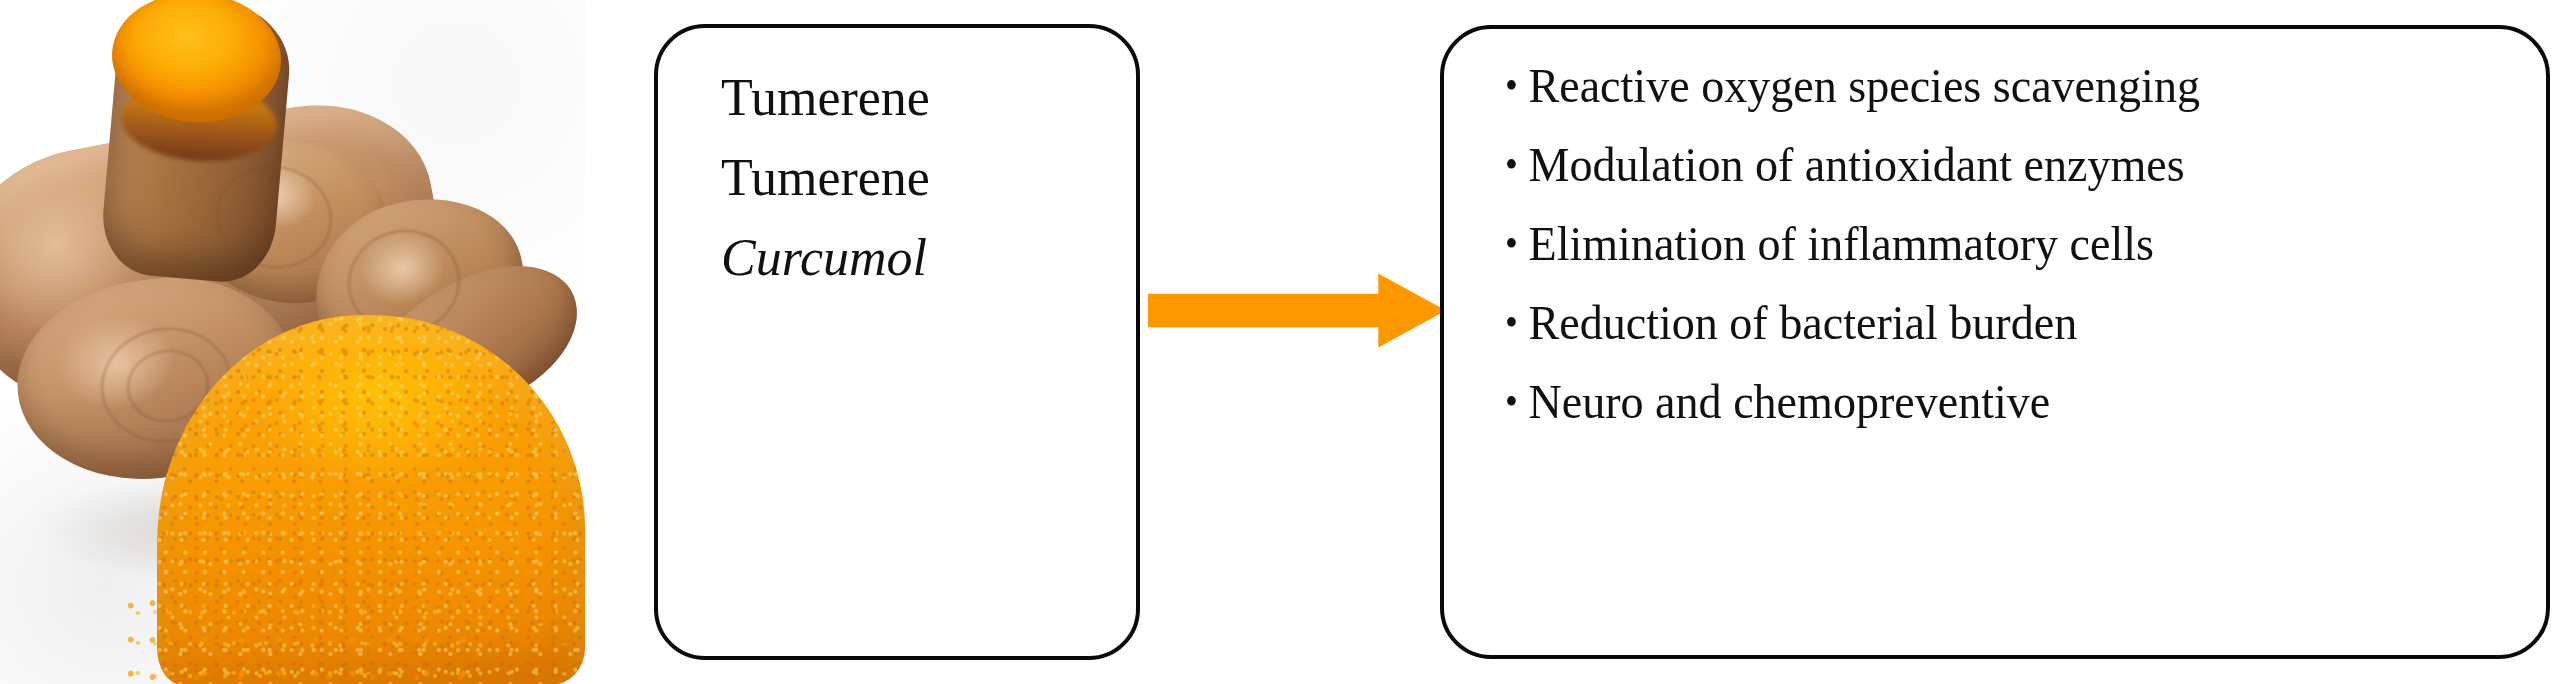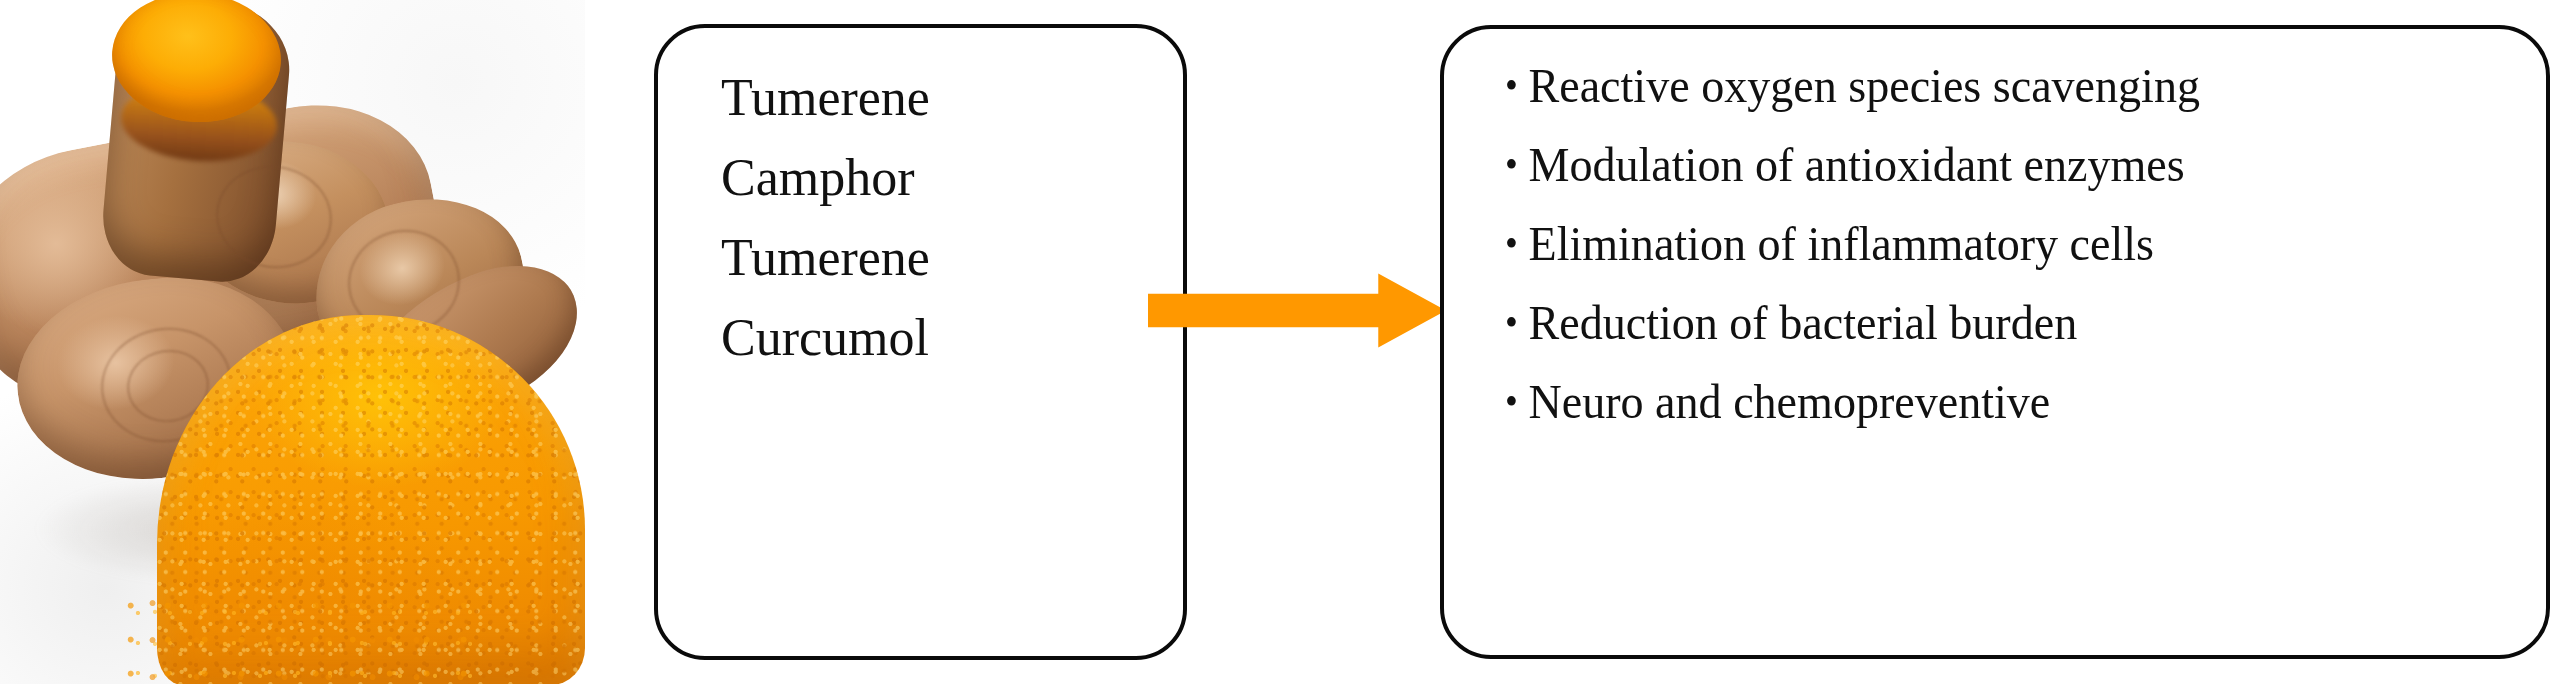--- a/index.html
+++ b/index.html
@@ -166,21 +166,21 @@
   .rbox {
     position: absolute;
     background: #ffffff;
     border: 4.2px solid #0a0a0a;
     border-radius: 51px;
     box-sizing: border-box;
   }
   #box-compounds {
     left: 654px;
     top: 24px;
-    width: 533px;
+    width: 486px;
     height: 636px;
   }
   #box-effects {
     left: 1440px;
     top: 25px;
     width: 1110px;
     height: 634px;
   }
 
   .compound-list {
@@ -189,21 +189,21 @@
     top: 30px;
     right: 12px;
   }
   .compound-line {
     font-family: "Liberation Serif", "DejaVu Serif", serif;
     font-size: 52px;
     line-height: 80px;
     color: #111111;
     white-space: nowrap;
   }
-  .compound-line.italic { }
+  .compound-line.italic { font-style: italic; }
 
   .effects-list {
     position: absolute;
     left: 61px;
     top: 17px;
     right: 25px;
   }
   .effect-item {
     display: flex;
     align-items: flex-start;
@@ -253,21 +253,20 @@
     <div class="ph-layer ring r3"></div>
     <div class="ph-layer ring r4"></div>
     <div class="ph-layer powder"></div>
     <div class="ph-layer powder-grain"></div>
     <div class="ph-layer powder-scatter"></div>
   </div>
 
   <div id="box-compounds" class="rbox">
     <div class="compound-list">
       <div class="compound-line">Tumerene</div>
-      <div class="compound-line">Camphor</div>
       <div class="compound-line">Tumerene</div>
       <div class="compound-line italic">Curcumol</div>
     </div>
   </div>
 
   <div id="arrow">
     <svg viewBox="0 0 352 94" preserveAspectRatio="none">
       <polygon points="0,27 272,27 272,3 352,47 272,91 272,67 0,67" fill="#FF9800"></polygon>
     </svg>
   </div>

